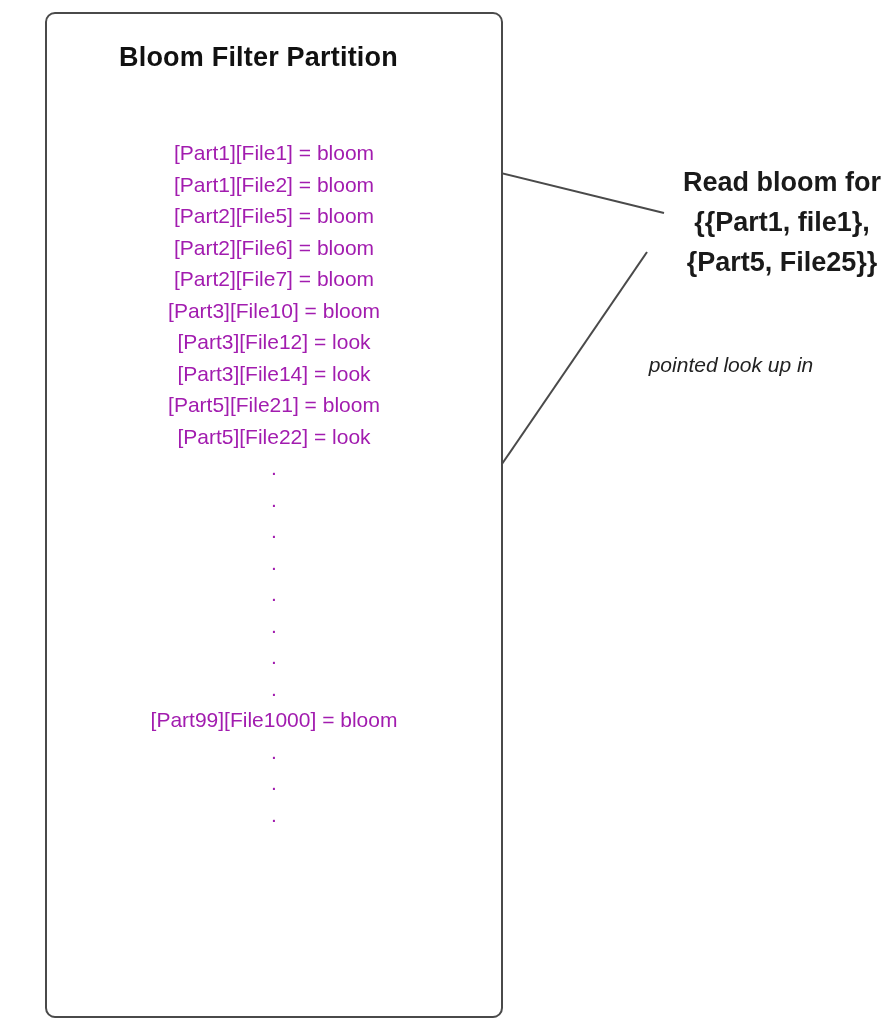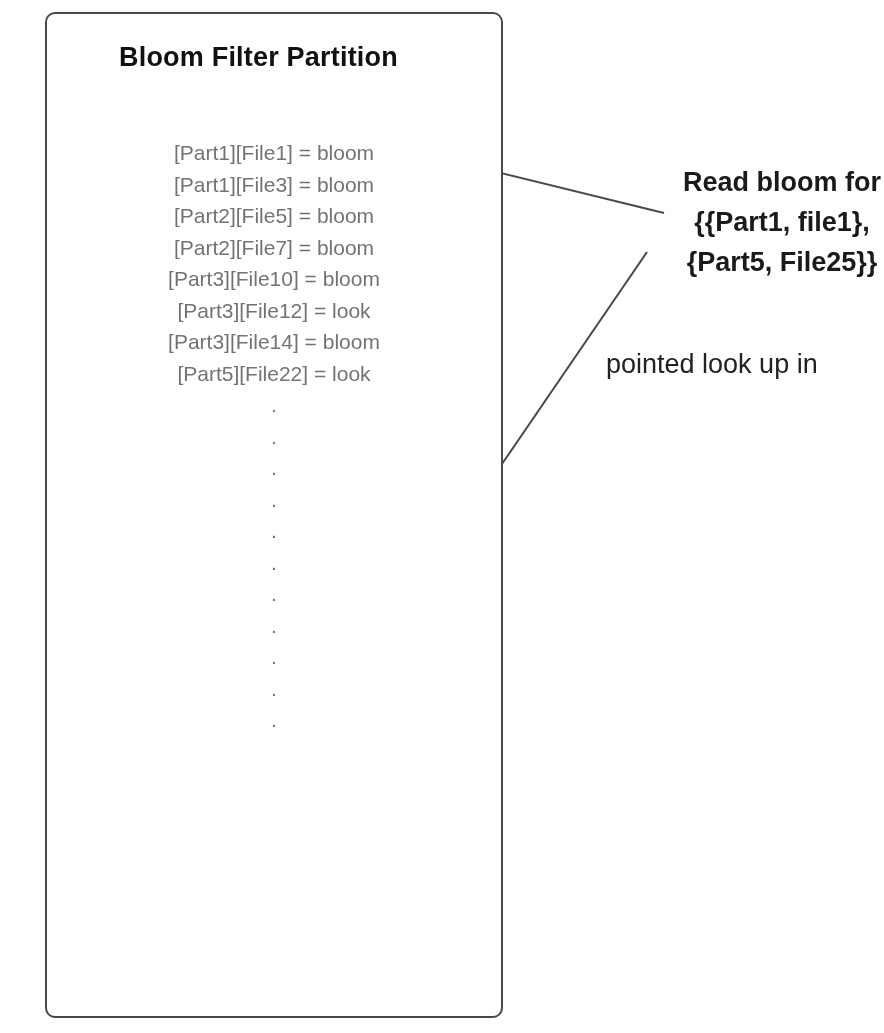--- a/index.html
+++ b/index.html
@@ -14,31 +14,31 @@
     position:absolute;left:14px;top:12px;width:458px;height:1006px;
     box-sizing:border-box;border:2px solid #4a4a4a;border-radius:10px;
     background:#ffffff;
   }
   .box-title{
     position:absolute;left:72px;top:28px;
     font-size:27px;font-weight:bold;color:#111111;letter-spacing:0.2px;
   }
   .entry-list{
     position:absolute;left:0;top:123px;width:100%;
-    text-align:center;font-size:21px;color:#737373;
+    text-align:center;font-size:21px;color:#a21caf;
   }
   .entry-line{height:31.5px;line-height:31.5px;white-space:nowrap;}
   .read-bloom{
     position:absolute;left:618px;top:162px;width:266px;
     text-align:center;font-size:27px;font-weight:bold;line-height:40px;
     color:#1a1a1a;
   }
   .pointed-lookup{
     position:absolute;left:575px;top:350px;width:250px;
-    font-size:27px;line-height:29px;color:#222222;
+    text-align:center;font-size:21px;line-height:29px;color:#222222;font-style:italic;
   }
 </style>
 </head>
 <body>
 
 <div class="canvas">
 
   <svg class="arrows" width="884" height="1033" viewBox="0 0 884 1033" xmlns="http://www.w3.org/2000/svg">
     <defs>
       <marker id="arrowhead" markerWidth="11" markerHeight="8" refX="9" refY="3" orient="auto" markerUnits="strokeWidth">
@@ -47,37 +47,40 @@
     </defs>
     <line x1="633" y1="213" x2="400" y2="156" marker-end="url(#arrowhead)" stroke="#4a4a4a"></line>
     <line x1="616" y1="252" x2="395" y2="575" marker-end="url(#arrowhead)" stroke="#4a4a4a"></line>
   </svg>
 
   <div class="box">
     <div class="box-title">Bloom Filter Partition</div>
 
     <div class="entry-list">
       <div class="entry-line">[Part1][File1] = bloom</div>
-      <div class="entry-line">[Part1][File3] = bloom</div>
+      <div class="entry-line">[Part1][File2] = bloom</div>
       <div class="entry-line">[Part2][File5] = bloom</div>
+      <div class="entry-line">[Part2][File6] = bloom</div>
       <div class="entry-line">[Part2][File7] = bloom</div>
       <div class="entry-line">[Part3][File10] = bloom</div>
       <div class="entry-line">[Part3][File12] = look</div>
-      <div class="entry-line">[Part3][File14] = bloom</div>
+      <div class="entry-line">[Part3][File14] = look</div>
+      <div class="entry-line">[Part5][File21] = bloom</div>
       <div class="entry-line">[Part5][File22] = look</div>
 
       <div class="entry-line">.</div>
       <div class="entry-line">.</div>
       <div class="entry-line">.</div>
       <div class="entry-line">.</div>
       <div class="entry-line">.</div>
       <div class="entry-line">.</div>
       <div class="entry-line">.</div>
       <div class="entry-line">.</div>
 
+      <div class="entry-line">[Part99][File1000] = bloom</div>
       <div class="entry-line">.</div>
       <div class="entry-line">.</div>
       <div class="entry-line">.</div>
     </div>
   </div>
 
   <div class="read-bloom">
     <div>Read bloom for</div>
     <div>{{Part1, file1},</div>
     <div>{Part5, File25}}</div>

